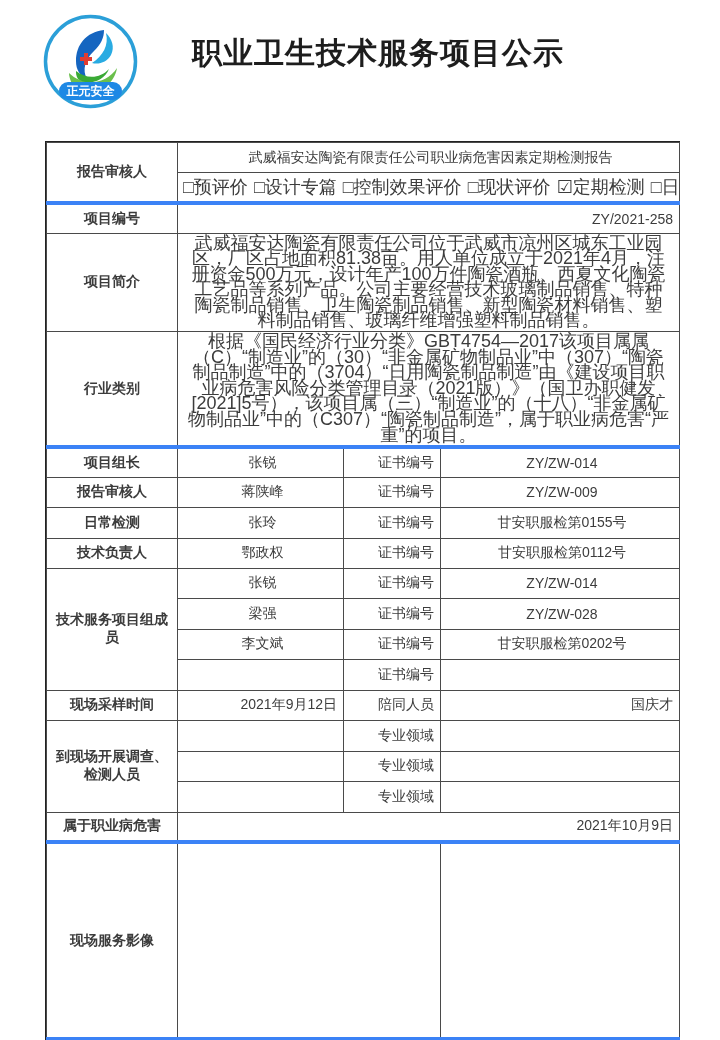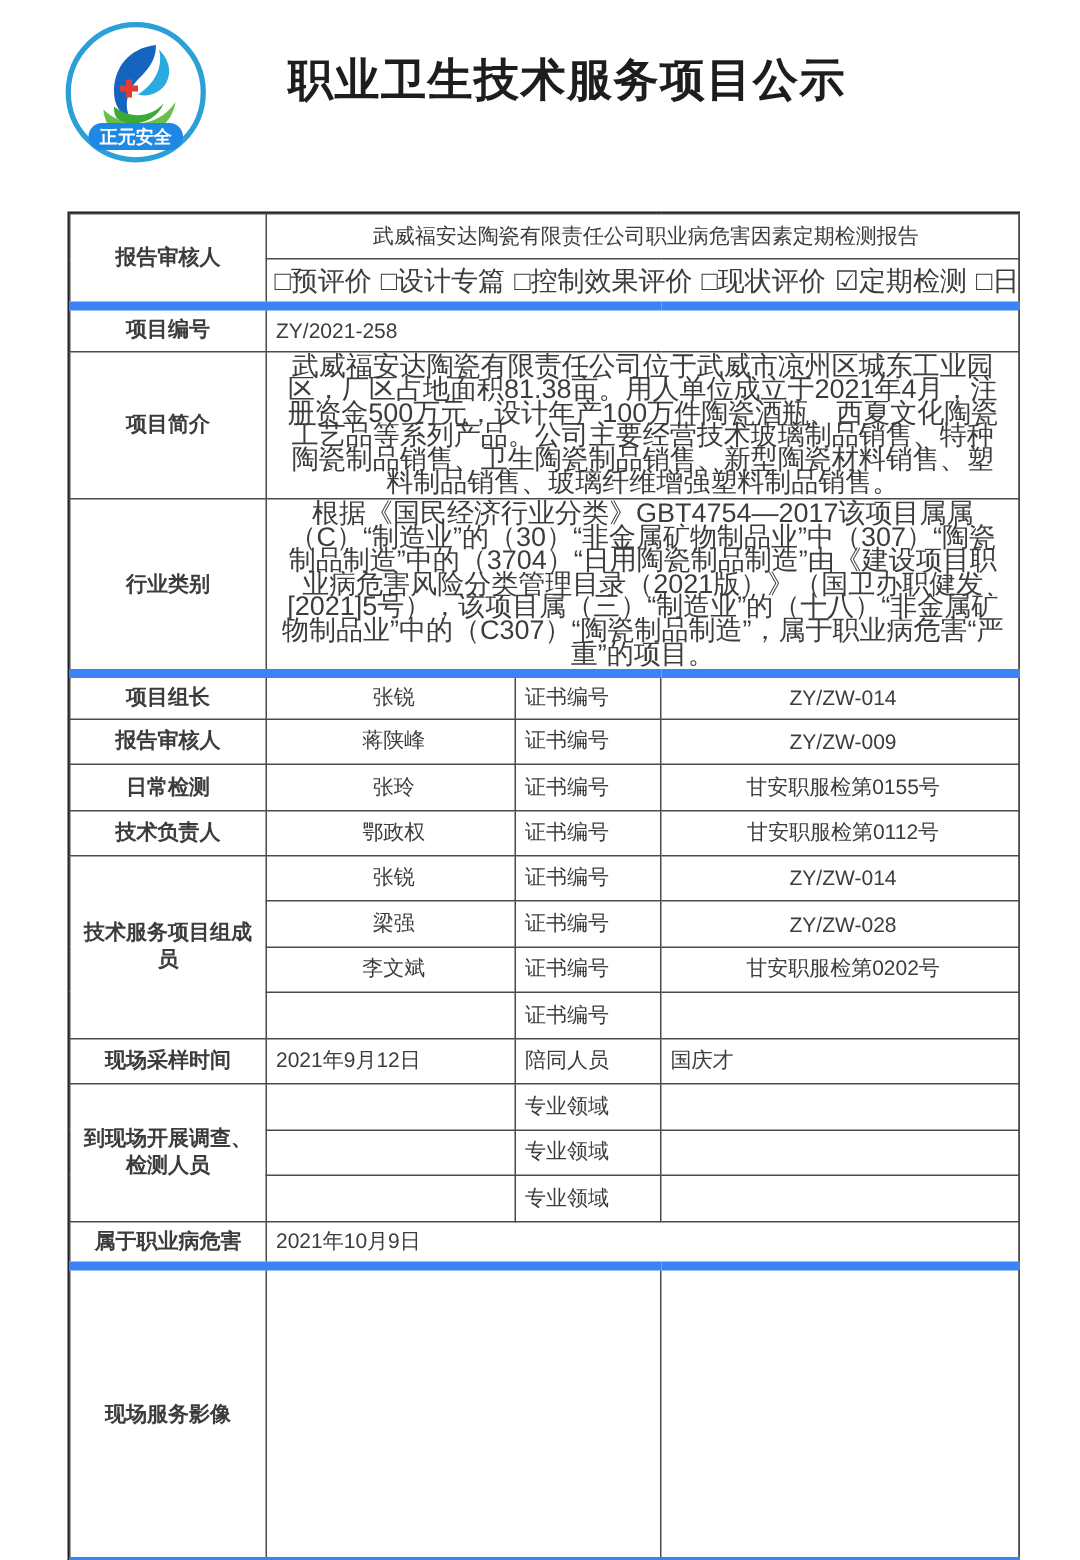--- a/index.html
+++ b/index.html
@@ -15,25 +15,25 @@
     position:absolute; left:192px; top:33px;
     font-size:30px; font-weight:bold; color:#1d1d1d; letter-spacing:1px;
     white-space:nowrap;
   }
   
   .tbl-wrap { position:absolute; left:45px; top:141px; width:635px; border:1px solid #222; }
   table { border-collapse:collapse; table-layout:fixed; width:633px; font-size:14px; color:#3c3c3c; }
   td { border:1px solid #4a4a4a; vertical-align:middle; padding:2px 6px; overflow:hidden; }
   .lbl { font-weight:bold; text-align:center; padding:2px 4px; }
   .left { text-align:center; padding-left:10px; }
-  .center { text-align:left; }
+  .center { text-align:right; }
   .para { font-size:18px; line-height:15.6px; text-align:center; padding:2px 8px; }
   .opts { text-align:center; font-size:18px; white-space:nowrap; padding:2px 2px; }
   .opt { margin:0 3px; }
-  .tt { border-top:6px solid #3b82f6; }
+  .tt { border-top:4px solid #3b82f6; }
   .h28{height:28px} .h30{height:30px} .h31{height:31px}
   .h92{height:92px} .h93{height:93px} .h197{height:197px} .h60{height:60px}
 </style>
 </head>
 <body>
 
 <div class="page">
 
   <svg class="logo" viewBox="0 0 97 97">
     <circle cx="48.5" cy="48.5" r="45" fill="#ffffff" stroke="#2b9fd8" stroke-width="3.5"></circle>

